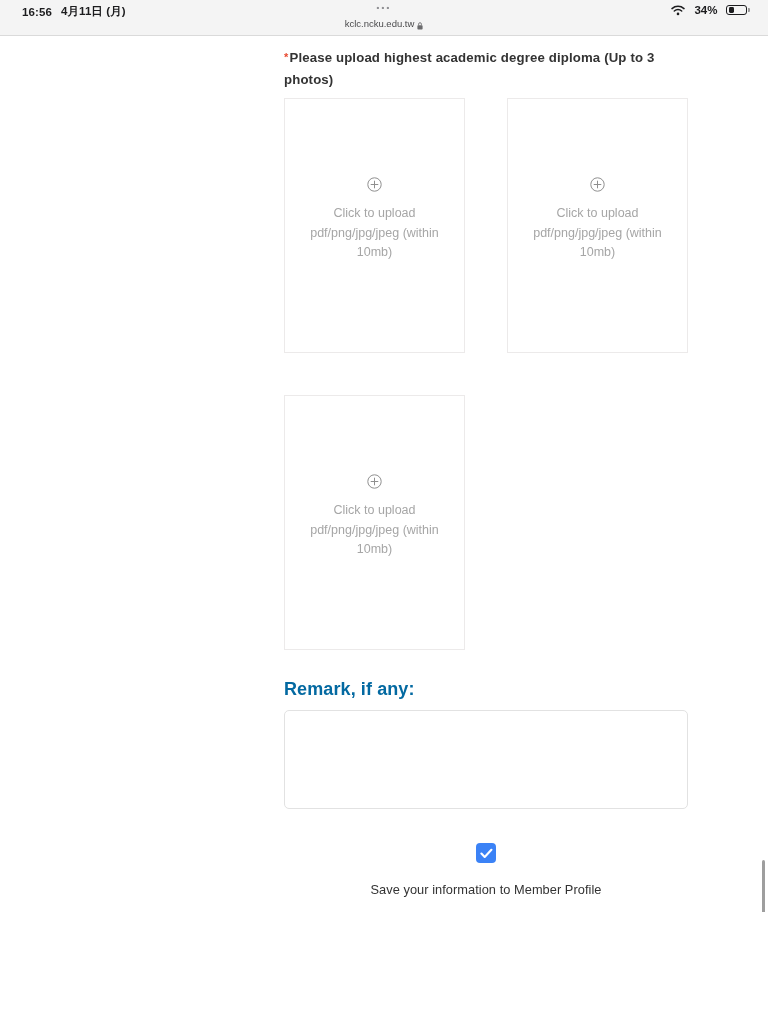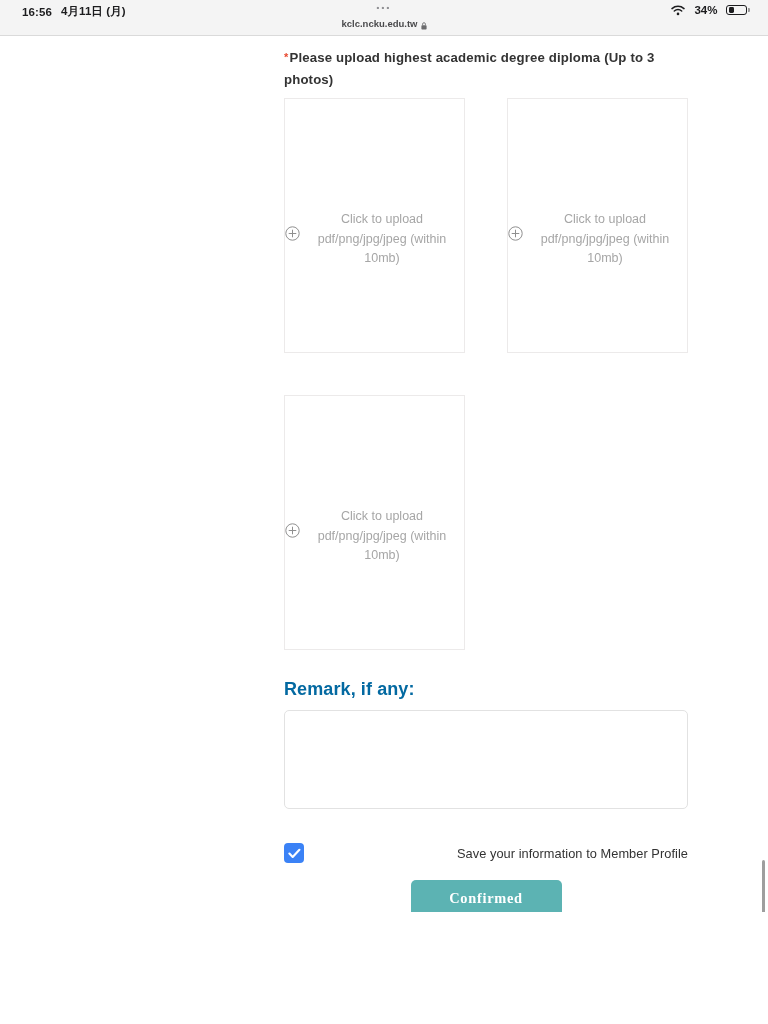--- a/index.html
+++ b/index.html
@@ -94,21 +94,20 @@
     font-weight: 700;
   }
   #url-row {
     display: inline-flex;
     align-items: center;
     gap: 3px;
     font-size: 9.5px;
     color: #4a4a4c;
     line-height: 12px;
     margin-top: 2px;
-    font-weight: bold;
   }
   .lock-glyph {
     display: inline-block;
     width: 6px; height: 8px;
     position: relative;
     top: 0.5px;
   }
 
   
   #page {
@@ -148,23 +147,23 @@
     flex-wrap: wrap;
     gap: 42px 42px;
     width: 404px;
   }
   .upload-box {
     width: 181px;
     height: 255px;
     border: 1px solid #eceaea;
     background: #ffffff;
     display: flex;
-    flex-direction: row;
-    align-items: center;
-    padding-top: 28px;
+    flex-direction: column;
+    align-items: center;
+    padding-top: 78px;
     cursor: pointer;
   }
   .plus-icon {
     width: 15px; height: 15px;
     margin-bottom: 12px;
   }
   .upload-text {
     font-size: 12.5px;
     color: #a6a6a6;
     line-height: 19.5px;
@@ -193,22 +192,23 @@
     color: #333;
     padding: 8px 10px;
     outline: none;
     display: block;
   }
 
   #save-row {
     margin-top: 34px;
     display: flex;
     align-items: center;
-    justify-content: space-between;
+    justify-content: center;
     gap: 19px;
+    flex-direction: column;
   }
   #save-checkbox {
     width: 20px; height: 20px;
     border-radius: 4px;
     background: #3b82f6;
     display: flex;
     align-items: center;
     justify-content: center;
     cursor: pointer;
     flex: 0 0 auto;

